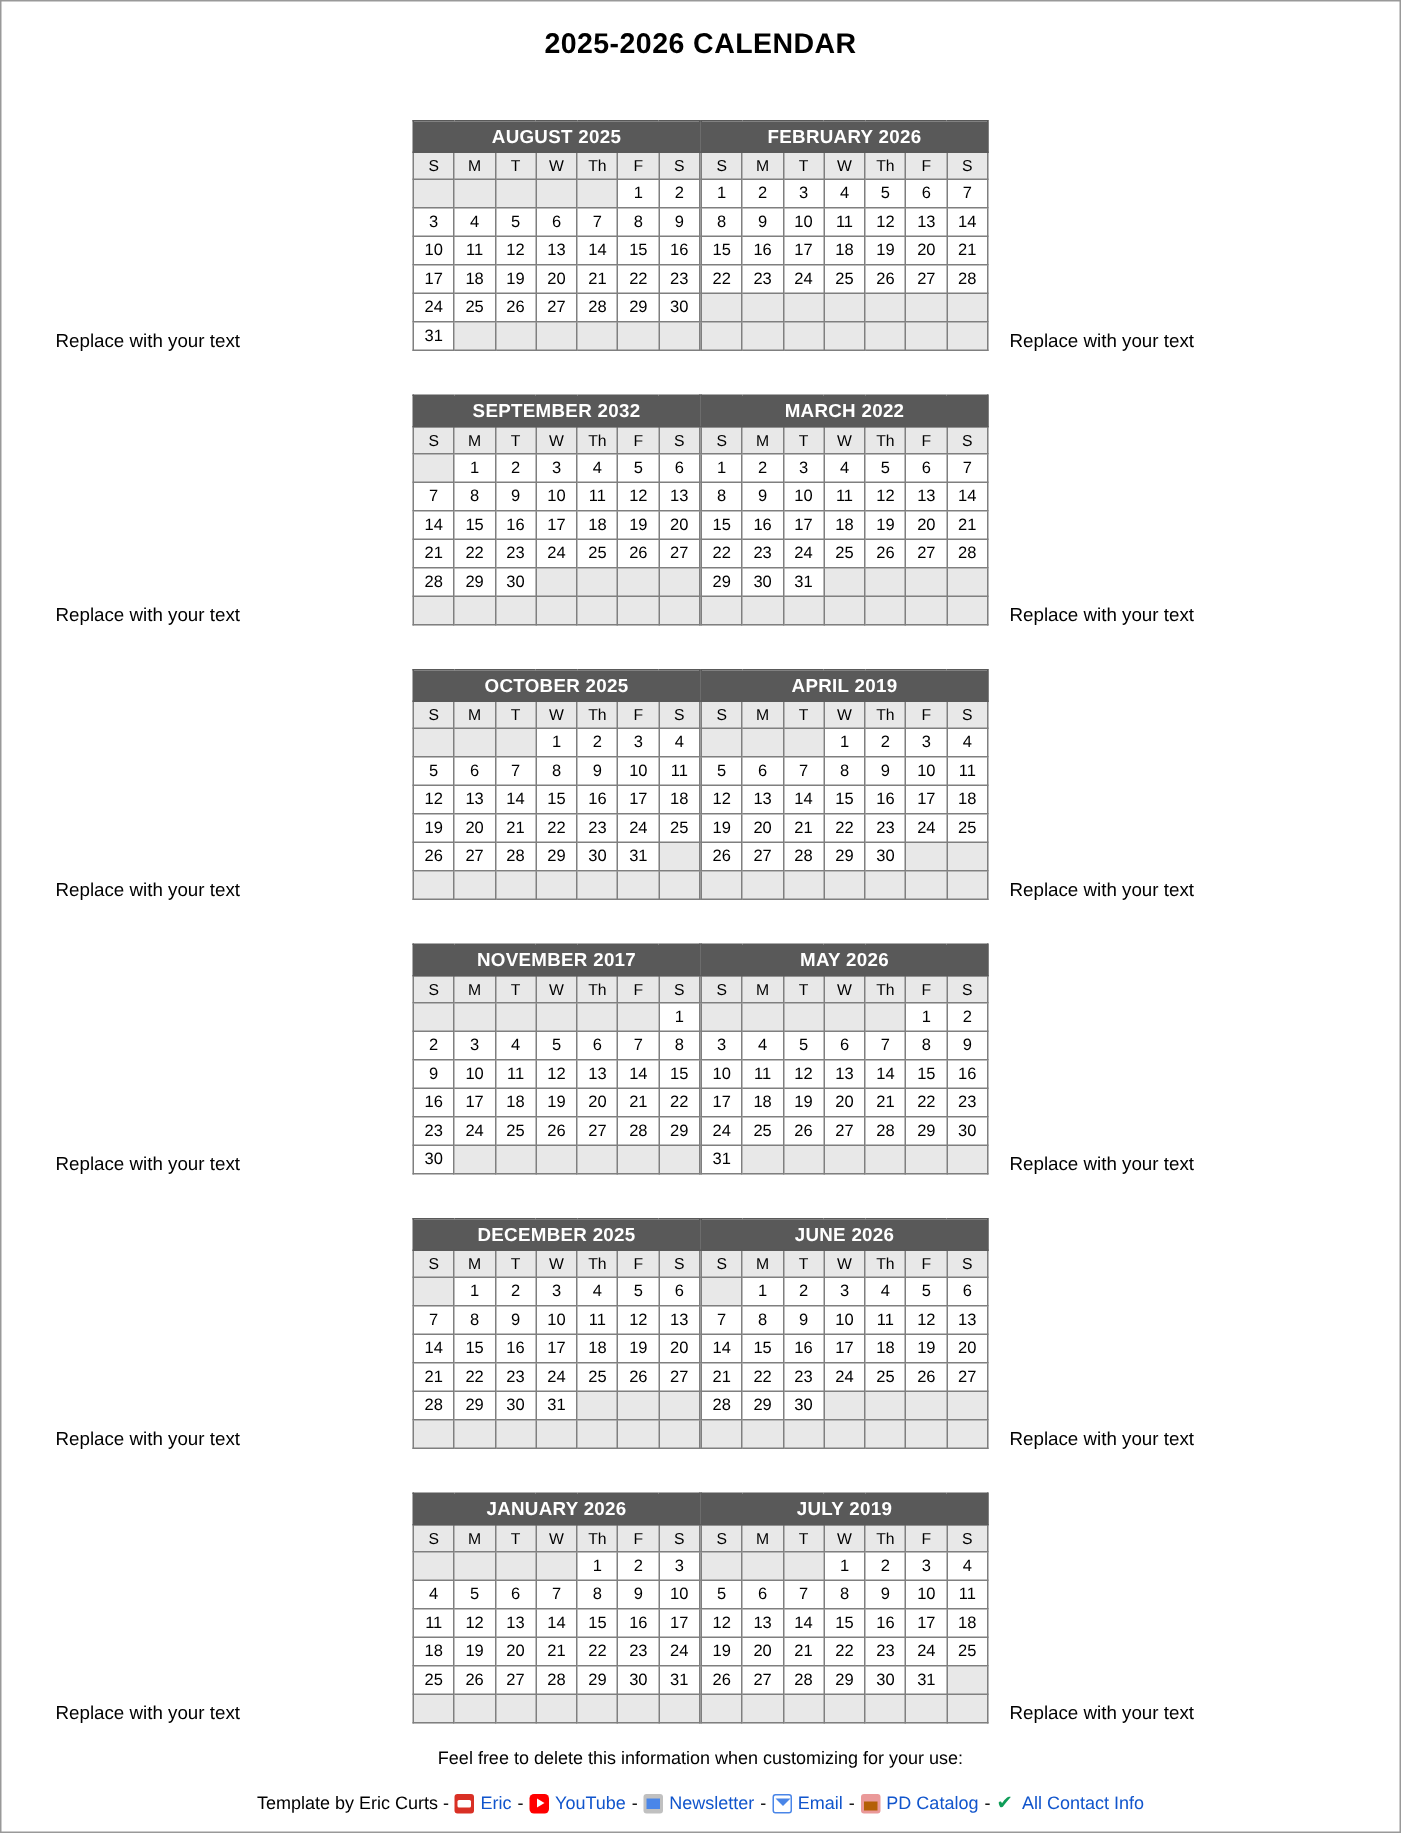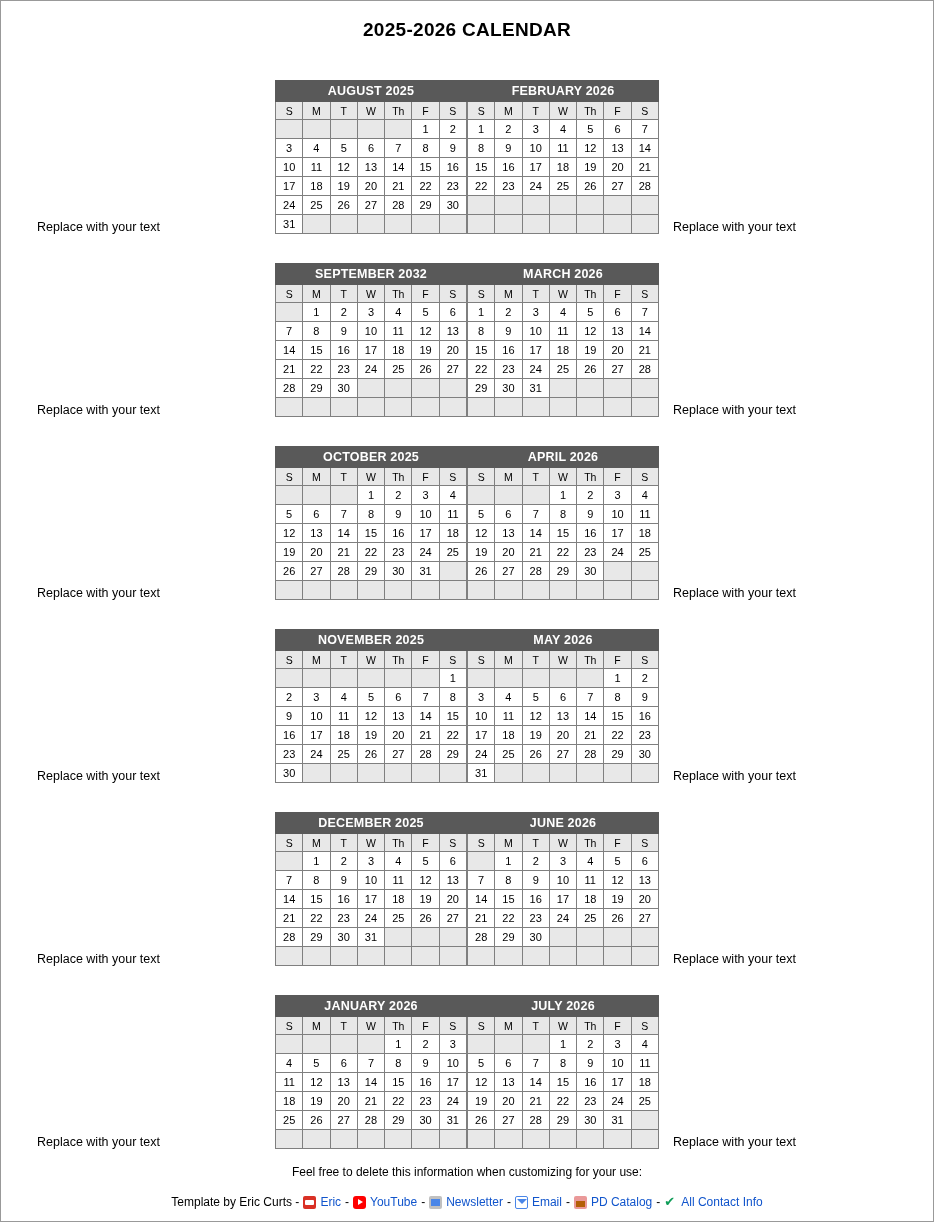--- a/index.html
+++ b/index.html
@@ -421,21 +421,21 @@
                 <td class="w-pad"></td>
                 <td class="w-pad"></td>
               </tr>
             </tbody>
           </table>
         </div>
         <div class="cal-slot">
           <table class="cal">
             <thead>
               <tr>
-                <th colspan="7" class="month-head">MARCH 2026</th>
+                <th colspan="7" class="month-head">MARCH 2022</th>
               </tr>
               <tr>
                 <th class="dow">S</th>
                 <th class="dow">M</th>
                 <th class="dow">T</th>
                 <th class="dow">W</th>
                 <th class="dow">Th</th>
                 <th class="dow">F</th>
                 <th class="dow">S</th>
               </tr>
@@ -573,21 +573,21 @@
                 <td class="w-pad"></td>
                 <td class="w-pad"></td>
               </tr>
             </tbody>
           </table>
         </div>
         <div class="cal-slot">
           <table class="cal">
             <thead>
               <tr>
-                <th colspan="7" class="month-head">APRIL 2026</th>
+                <th colspan="7" class="month-head">APRIL 2019</th>
               </tr>
               <tr>
                 <th class="dow">S</th>
                 <th class="dow">M</th>
                 <th class="dow">T</th>
                 <th class="dow">W</th>
                 <th class="dow">Th</th>
                 <th class="dow">F</th>
                 <th class="dow">S</th>
               </tr>
@@ -651,21 +651,21 @@
           </table>
         </div>
         <div class="side-note right">Replace with your text</div>
       </div>
       <div class="cal-row">
         <div class="side-note left">Replace with your text</div>
         <div class="cal-slot">
           <table class="cal">
             <thead>
               <tr>
-                <th colspan="7" class="month-head">NOVEMBER 2025</th>
+                <th colspan="7" class="month-head">NOVEMBER 2017</th>
               </tr>
               <tr>
                 <th class="dow">S</th>
                 <th class="dow">M</th>
                 <th class="dow">T</th>
                 <th class="dow">W</th>
                 <th class="dow">Th</th>
                 <th class="dow">F</th>
                 <th class="dow">S</th>
               </tr>
@@ -1029,21 +1029,21 @@
                 <td class="w-pad"></td>
                 <td class="w-pad"></td>
               </tr>
             </tbody>
           </table>
         </div>
         <div class="cal-slot">
           <table class="cal">
             <thead>
               <tr>
-                <th colspan="7" class="month-head">JULY 2026</th>
+                <th colspan="7" class="month-head">JULY 2019</th>
               </tr>
               <tr>
                 <th class="dow">S</th>
                 <th class="dow">M</th>
                 <th class="dow">T</th>
                 <th class="dow">W</th>
                 <th class="dow">Th</th>
                 <th class="dow">F</th>
                 <th class="dow">S</th>
               </tr>

